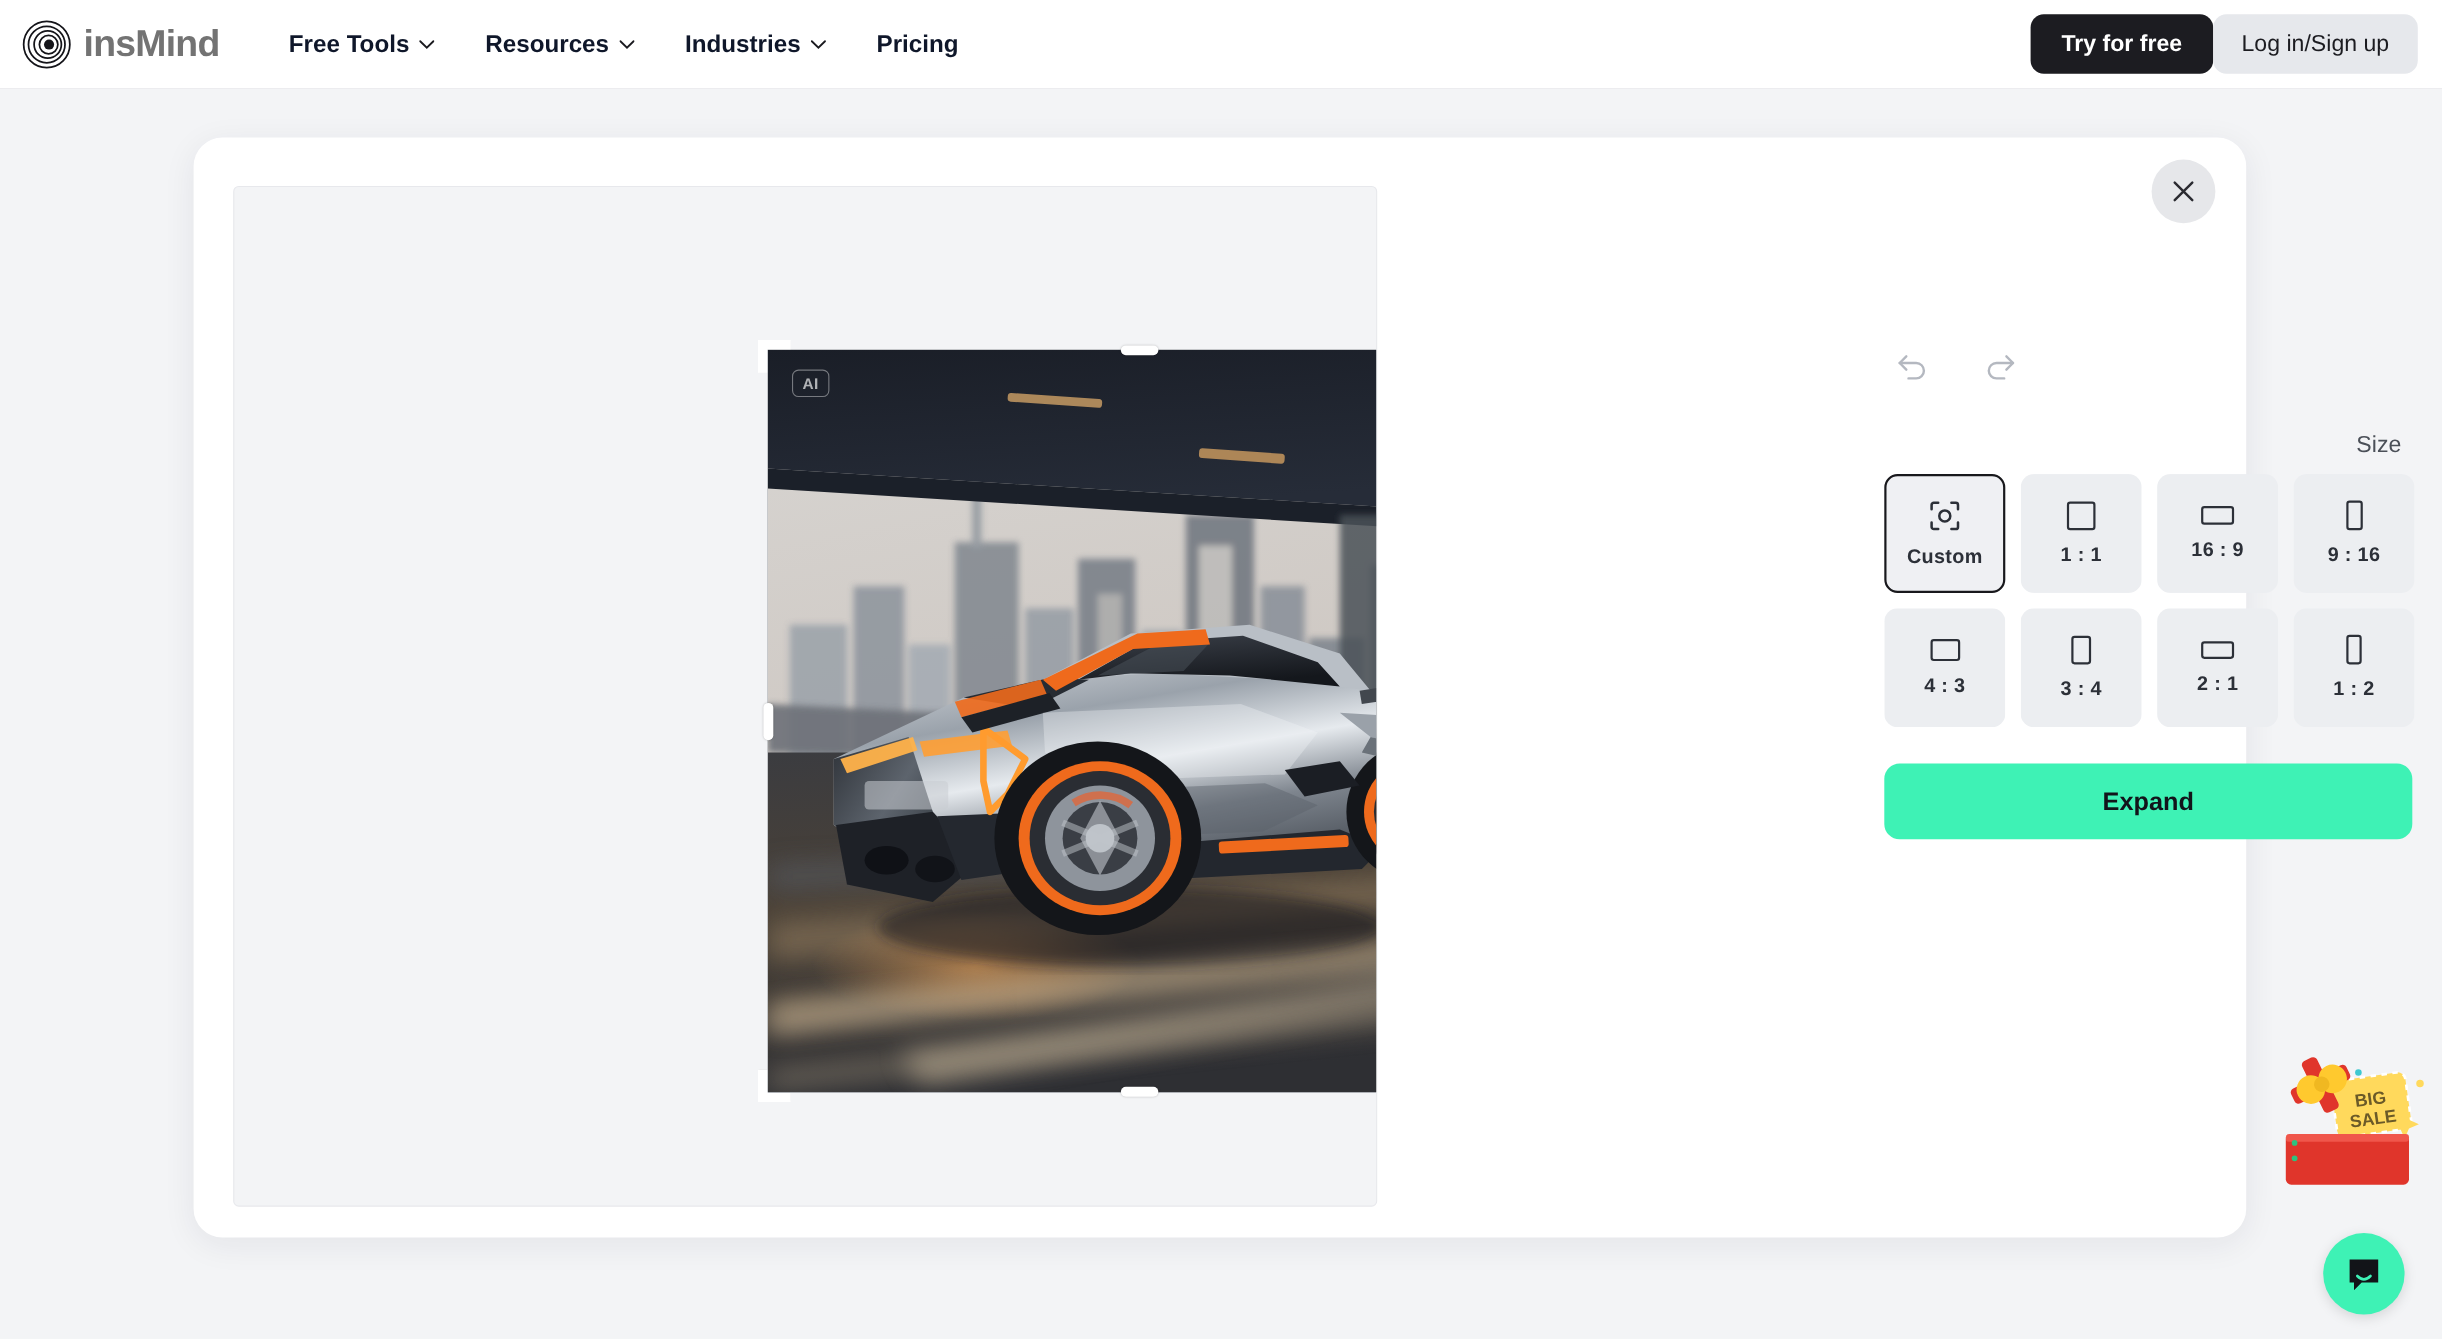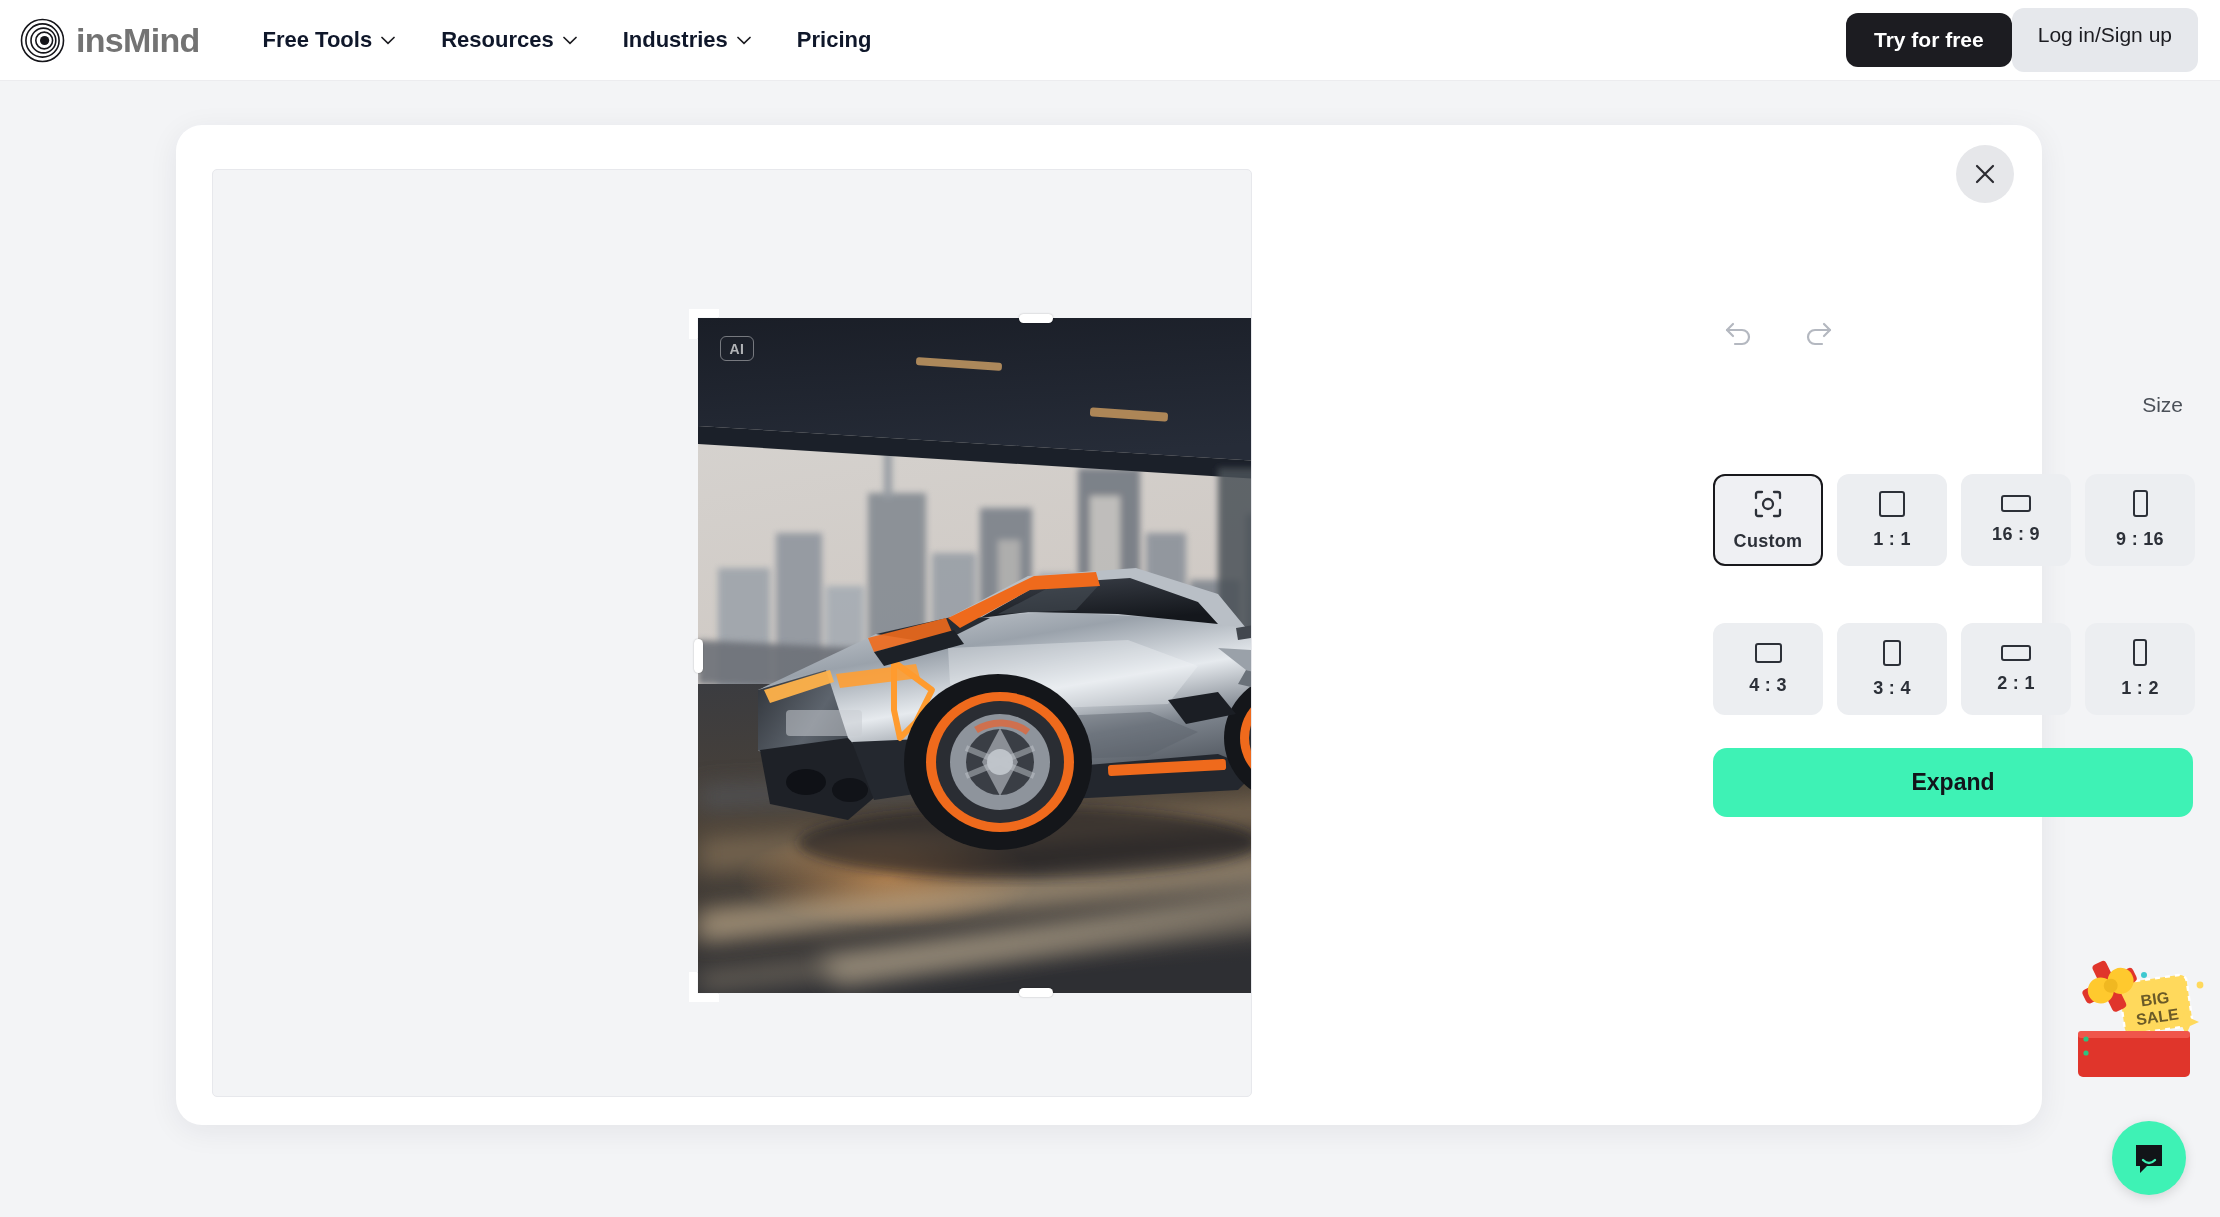--- a/index.html
+++ b/index.html
@@ -38,21 +38,21 @@
   }
   .btn-try {
     background: #1c1c21; color: #ffffff;
     font-size: 21px; font-weight: 600;
     padding: 0 28px; height: 54px; line-height: 54px;
     border-radius: 12px; cursor: pointer; white-space: nowrap;
   }
   .btn-login {
     background: #e6e8ec; color: #1c1c21;
     font-size: 21px; font-weight: 400;
-    padding: 0 26px; height: 64px; line-height: 54px;
+    padding: 0 26px; height: 54px; line-height: 54px;
     border-radius: 12px; cursor: pointer; white-space: nowrap;
   }
 
   
   .modal {
     position: absolute;
     left: 176px; top: 125px;
     width: 1866px; height: 1000px;
     background: #ffffff;
     border-radius: 26px;
@@ -117,27 +117,26 @@
   .icn-btn { width: 34px; height: 34px; cursor: pointer; display:block; }
   .panel-label {
     font-size: 21px; color: #4b5058; font-weight: 400;
     padding-left: 2px; margin-bottom: 14px; text-align: right;
   }
   .size-grid {
     display: grid; grid-template-columns: repeat(4, 110px);
     gap: 14px;
   }
   .size-cell {
-    width: 110px; height: 92px;
+    width: 110px; height: 108px;
     background: #eceef1; border-radius: 12px;
     display: flex; flex-direction: column;
     align-items: center; justify-content: center;
     gap: 12px; cursor: pointer;
     border: 2px solid transparent;
-    margin-top: 43px;
   }
   .size-cell.active { border-color: #18181c; background: #eff0f3; }
   .size-text { font-size: 18px; font-weight: 700; color: #2c3038; letter-spacing: .3px; }
   .ratio-box { border: 2.3px solid #2c3038; border-radius: 3px; }
   .expand-btn {
     margin-top: 33px;
     width: 480px; height: 69px;
     background: #3ef2b5; border-radius: 14px;
     display: flex; align-items: center; justify-content: center;
     font-size: 23px; font-weight: 700; color: #12141a;

